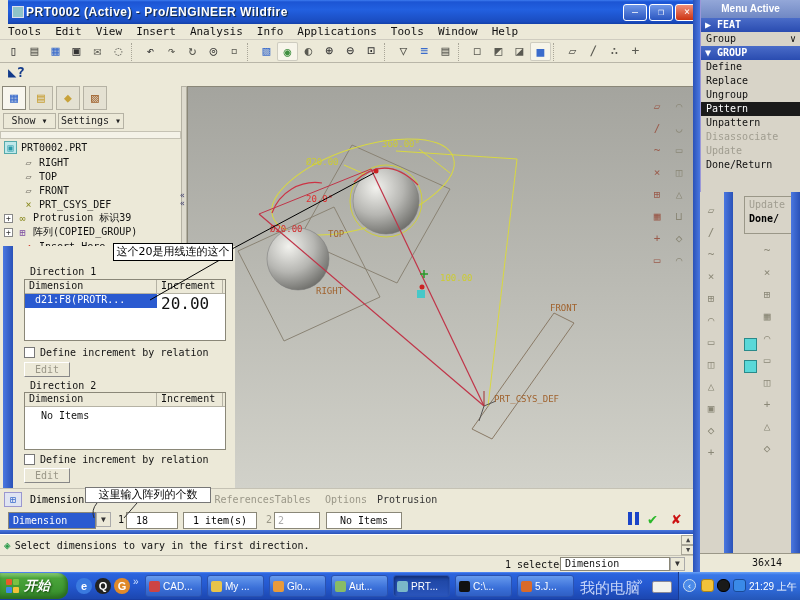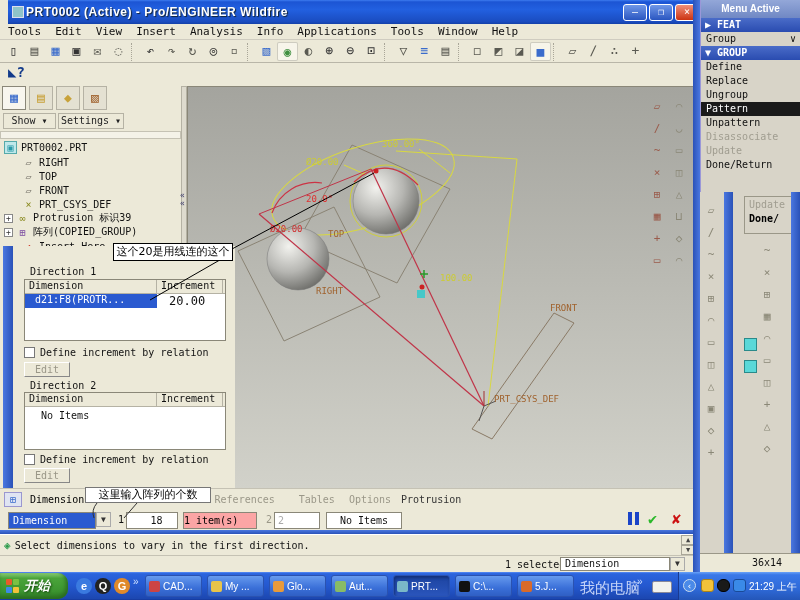--- a/index.html
+++ b/index.html
@@ -293,21 +293,21 @@
   <div class="abs" style="left:13px;top:246px;width:222px;height:242px;background:#ece9d8"></div>
 
   <div class="abs dirtitle" style="left:30px;top:266px">Direction 1</div>
   <div class="abs dtable" style="left:24px;top:279px;width:202px;height:62px">
     <div class="dthead">
       <div style="width:132px">Dimension</div>
       <div style="width:66px">Increment</div>
     </div>
     <div style="display:flex;height:14px">
       <div style="width:132px;background:#2a5ad0;color:#fff;font-size:10px;padding-left:10px">d21:F8(PROTR...</div>
-      <div style="width:66px;font-size:12px;padding-left:12px;color:#111">20.00</div>
+      <div style="width:66px;font-size:16px;padding-left:4px;color:#111">20.00</div>
     </div>
   </div>
   <div class="abs" style="left:24px;top:347px;display:flex;align-items:center;gap:5px">
     <span class="chk"></span>
     <span style="font-size:10px;color:#111">Define increment by relation</span>
   </div>
   <div class="abs editbtn" style="left:24px;top:362px">Edit</div>
 
   <div class="abs dirtitle" style="left:30px;top:380px">Direction 2</div>
   <div class="abs dtable" style="left:24px;top:392px;width:202px;height:58px">
@@ -320,34 +320,34 @@
   <div class="abs" style="left:24px;top:454px;display:flex;align-items:center;gap:5px">
     <span class="chk"></span>
     <span style="font-size:10px;color:#111">Define increment by relation</span>
   </div>
   <div class="abs editbtn" style="left:24px;top:468px">Edit</div>
 
   <div class="abs" style="left:0;top:488px;width:695px;height:22px;background:#ece9d8;border-top:1px solid #c5c2b4;display:flex;align-items:center">
     <span style="width:18px;height:15px;border:1px solid #9a97d0;background:#dfe4f2;color:#3b6ccc;font-size:10px;text-align:center;line-height:14px;margin:0 8px 0 4px">⊞</span>
     <span class="dashtab on" style="margin-right:14px">Dimensions</span>
     <span class="dashtab" style="margin-right:14px">Table Dimensions</span>
-    <span class="dashtab" style="margin-right:24px">References</span>
+    <span class="dashtab" style="margin-right:0">References</span>
     <span class="dashtab" style="margin-right:14px">Tables</span>
     <span class="dashtab" style="margin-right:10px">Options</span>
     <span class="dashtab avail">Protrusion</span>
   </div>
 
   <div class="abs" style="left:0;top:510px;width:695px;height:20px;background:#ece9d8">
     <div class="abs" style="left:8px;top:2px;display:flex">
       <div class="field" style="width:88px;background:#2a5ad0;color:#fff;padding-left:4px">Dimension</div>
       <div class="combo-btn">▼</div>
     </div>
     <span class="abs" style="left:118px;top:4px;font-size:10px;color:#111">1</span>
-    <input class="abs field" style="left: 126px; top: 2px; width: 52px; padding-left: 9px; color: rgb(17, 17, 17); text-align: center;" value="18">
-    <div class="abs field" style="left:183px;top:2px;width:74px;background:#fca5a5;text-align:left">1 item(s)</div>
+    <input class="abs field" style="left: 126px; top: 2px; width: 52px; padding-left: 9px; color: rgb(17, 17, 17);" value="18">
+    <div class="abs field" style="left:183px;top:2px;width:74px;background:#ffffff;text-align:center">1 item(s)</div>
     <span class="abs" style="left:266px;top:4px;font-size:10px;color:#9a9788">2</span>
     <input class="abs field" style="left: 274px; top: 2px; width: 46px; padding-left: 3px; color: rgb(170, 170, 170);" disabled="" value="2">
     <div class="abs field" style="left:326px;top:2px;width:76px;text-align:center;color:#111">No Items</div>
     <span class="abs" style="left:628px;top:2px;display:flex;gap:3px">
       <i style="width:4px;height:13px;background:#1a44c8;display:inline-block"></i>
       <i style="width:4px;height:13px;background:#1a44c8;display:inline-block"></i>
       </span>
     <span class="abs" style="left:648px;top:0;color:#2ab82a;font-size:15px;font-weight:bold">✔</span>
     <span class="abs" style="left:672px;top:0;color:#cc1111;font-size:15px;font-weight:bold">✘</span>
   </div>

